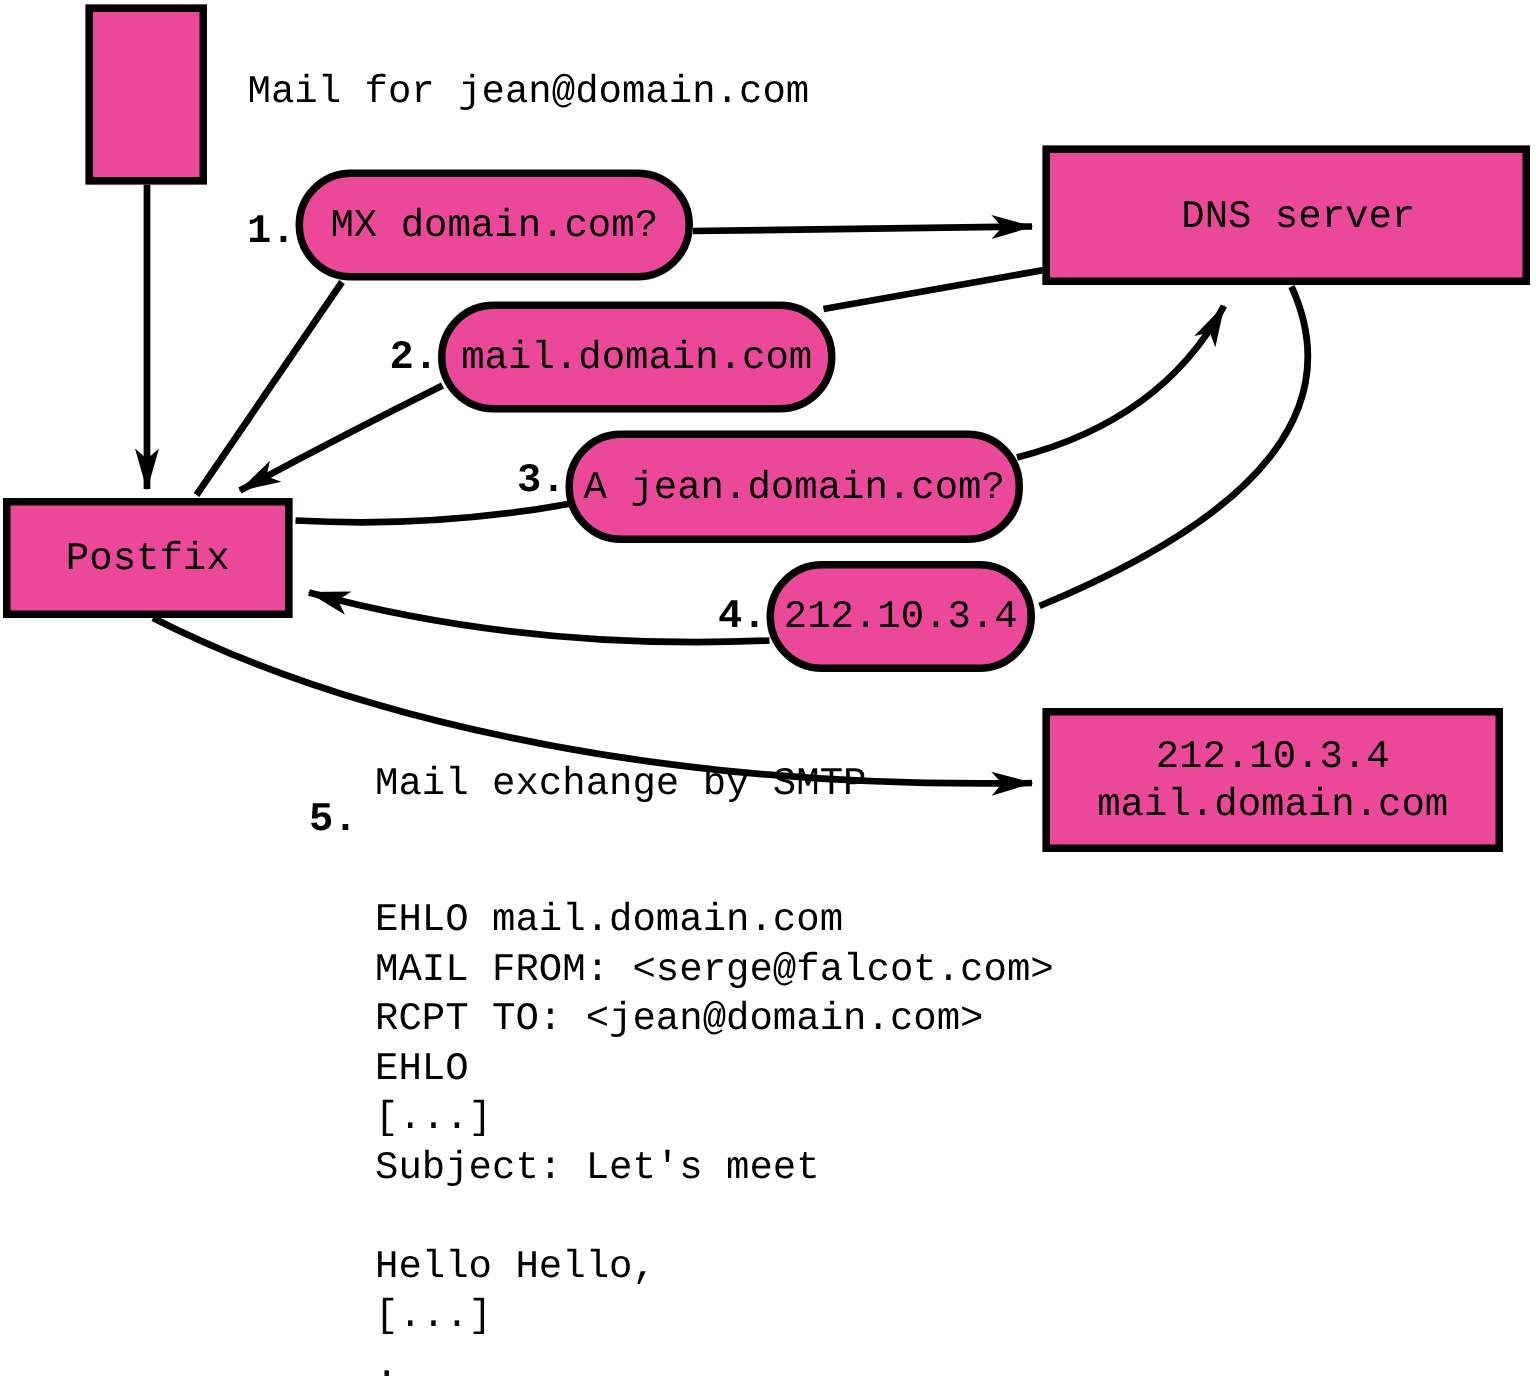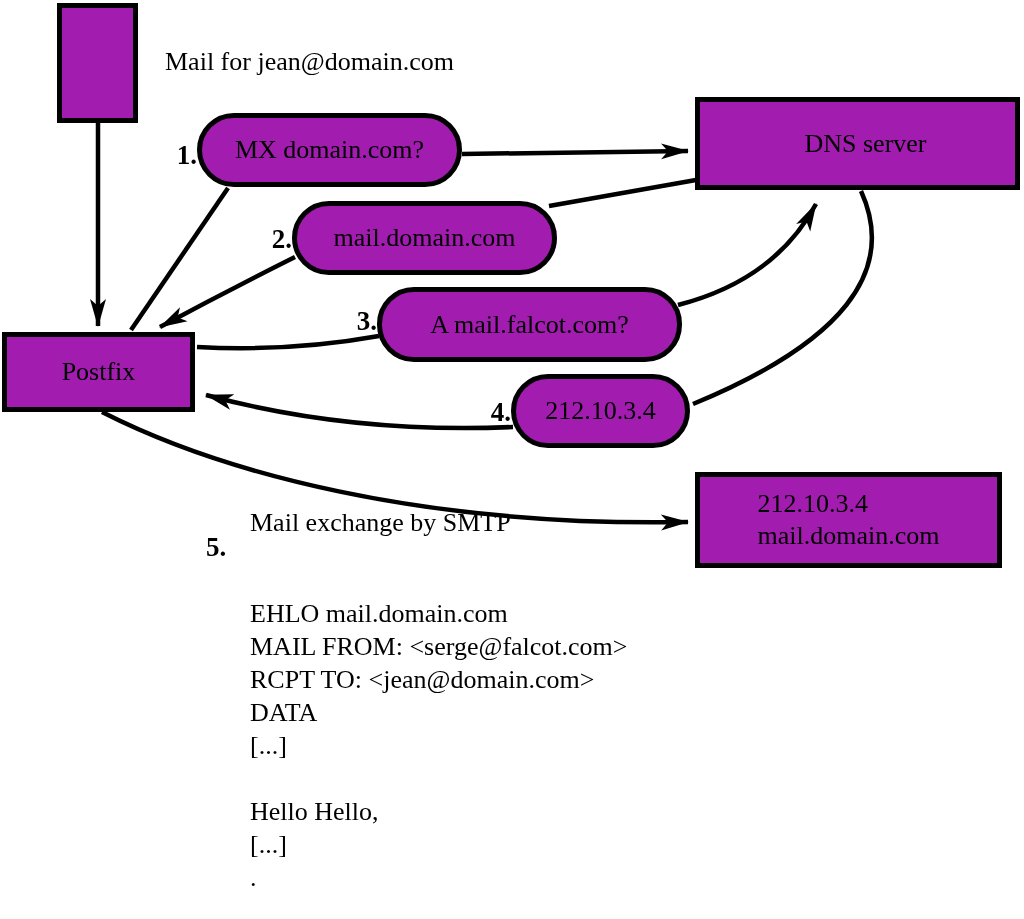--- a/index.html
+++ b/index.html
@@ -1,36 +1,36 @@
 <!DOCTYPE html>
 <html><head>
 <meta charset="utf-8">
 <style>
   html,body{margin:0;padding:0;background:#fff;}
   #canvas{
     position:relative;
     width:1024px;height:919px;
     background:#fff;
-    font-family:Liberation Serif, serif;
+    font-family:Liberation Mono, monospace;
     color:#000;
     overflow:hidden;
   }
   #connectors{position:absolute;left:0;top:0;width:1024px;height:919px;z-index:1;}
   .node{
     position:absolute;
     box-sizing:border-box;
-    background:#a21caf;
+    background:#ec4899;
     border:5px solid #000;
     display:flex;
     align-items:center;
     justify-content:center;
     z-index:2;
     font-size:26px;
     line-height:32px;
-    text-align:left;
+    text-align:center;
   }
   .pill{border-radius:37px;}
   .floating-label{
     position:absolute;
     font-size:26px;
     line-height:33px;
     white-space:nowrap;
     z-index:3;
   }
   .step-num{
@@ -100,38 +100,39 @@
     </div>
   </div>
 
   <div class="node pill" style="left:197px;top:113px;width:265px;height:74px;">
     <span>MX domain.com?</span>
   </div>
   <div class="node pill" style="left:292px;top:201px;width:265px;height:74px;">
     <span>mail.domain.com</span>
   </div>
   <div class="node pill" style="left:377px;top:287px;width:305px;height:75px;">
-    <span>A mail.falcot.com?</span>
+    <span>A jean.domain.com?</span>
   </div>
   <div class="node pill" style="left:511px;top:374px;width:179px;height:74px;">
     <span>212.10.3.4</span>
   </div>
 
   <div class="step-num" style="left:137px;top:139px;">1.</div>
   <div class="step-num" style="left:232px;top:223px;">2.</div>
   <div class="step-num" style="left:317px;top:305px;">3.</div>
   <div class="step-num" style="left:451px;top:396px;">4.</div>
   <div class="step-num" id="step5-num" style="left:206px;top:531px;">5.</div>
   <div class="floating-label" style="left:250px;top:506px;">Mail exchange by SMTP</div>
 
   <div id="smtp-block">
     <div class="smtp-line">EHLO mail.domain.com</div>
     <div class="smtp-line">MAIL FROM: &lt;serge@falcot.com&gt;</div>
     <div class="smtp-line">RCPT TO: &lt;jean@domain.com&gt;</div>
-    <div class="smtp-line">DATA</div>
+    <div class="smtp-line">EHLO</div>
     <div class="smtp-line">[...]</div>
+    <div class="smtp-line">Subject: Let's meet</div>
     <div class="smtp-line"></div>
     <div class="smtp-line">Hello Hello,</div>
     <div class="smtp-line">[...]</div>
     <div class="smtp-line">.</div>
   </div>
 
 </div>
 
 </body></html>

